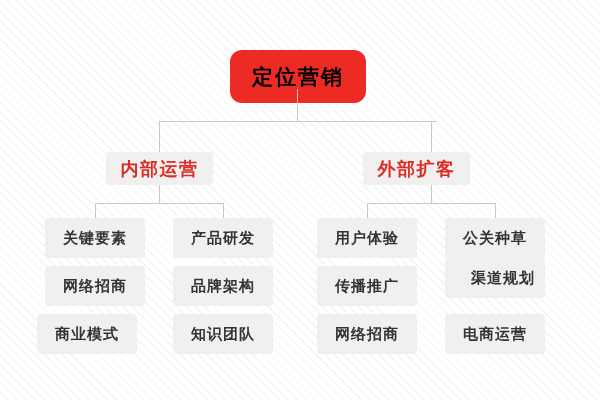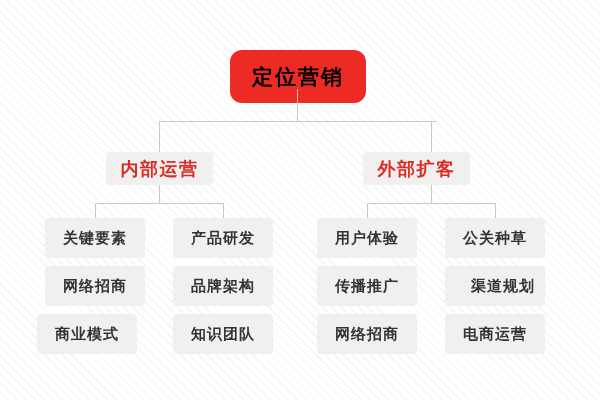--- a/index.html
+++ b/index.html
@@ -147,20 +147,20 @@
   <div class="node node-leaf" style="left:317px; top:266px;">
     <span>传播推广</span>
   </div>
   <div class="node node-leaf" style="left:317px; top:314px;text-align:right;">
     <span>网络招商</span>
   </div>
 
   <div class="node node-leaf" style="left:445px; top:218px;">
     <span>公关种草</span>
   </div>
-  <div class="node node-leaf" style="left:445px; top:266px;padding-left:16px;">
+  <div class="node node-leaf" style="left:445px; top:258px;padding-left:16px;">
     <span>渠道规划</span>
   </div>
   <div class="node node-leaf" style="left:445px; top:314px;">
     <span>电商运营</span>
   </div>
 
 </div>
 
 </body></html>

